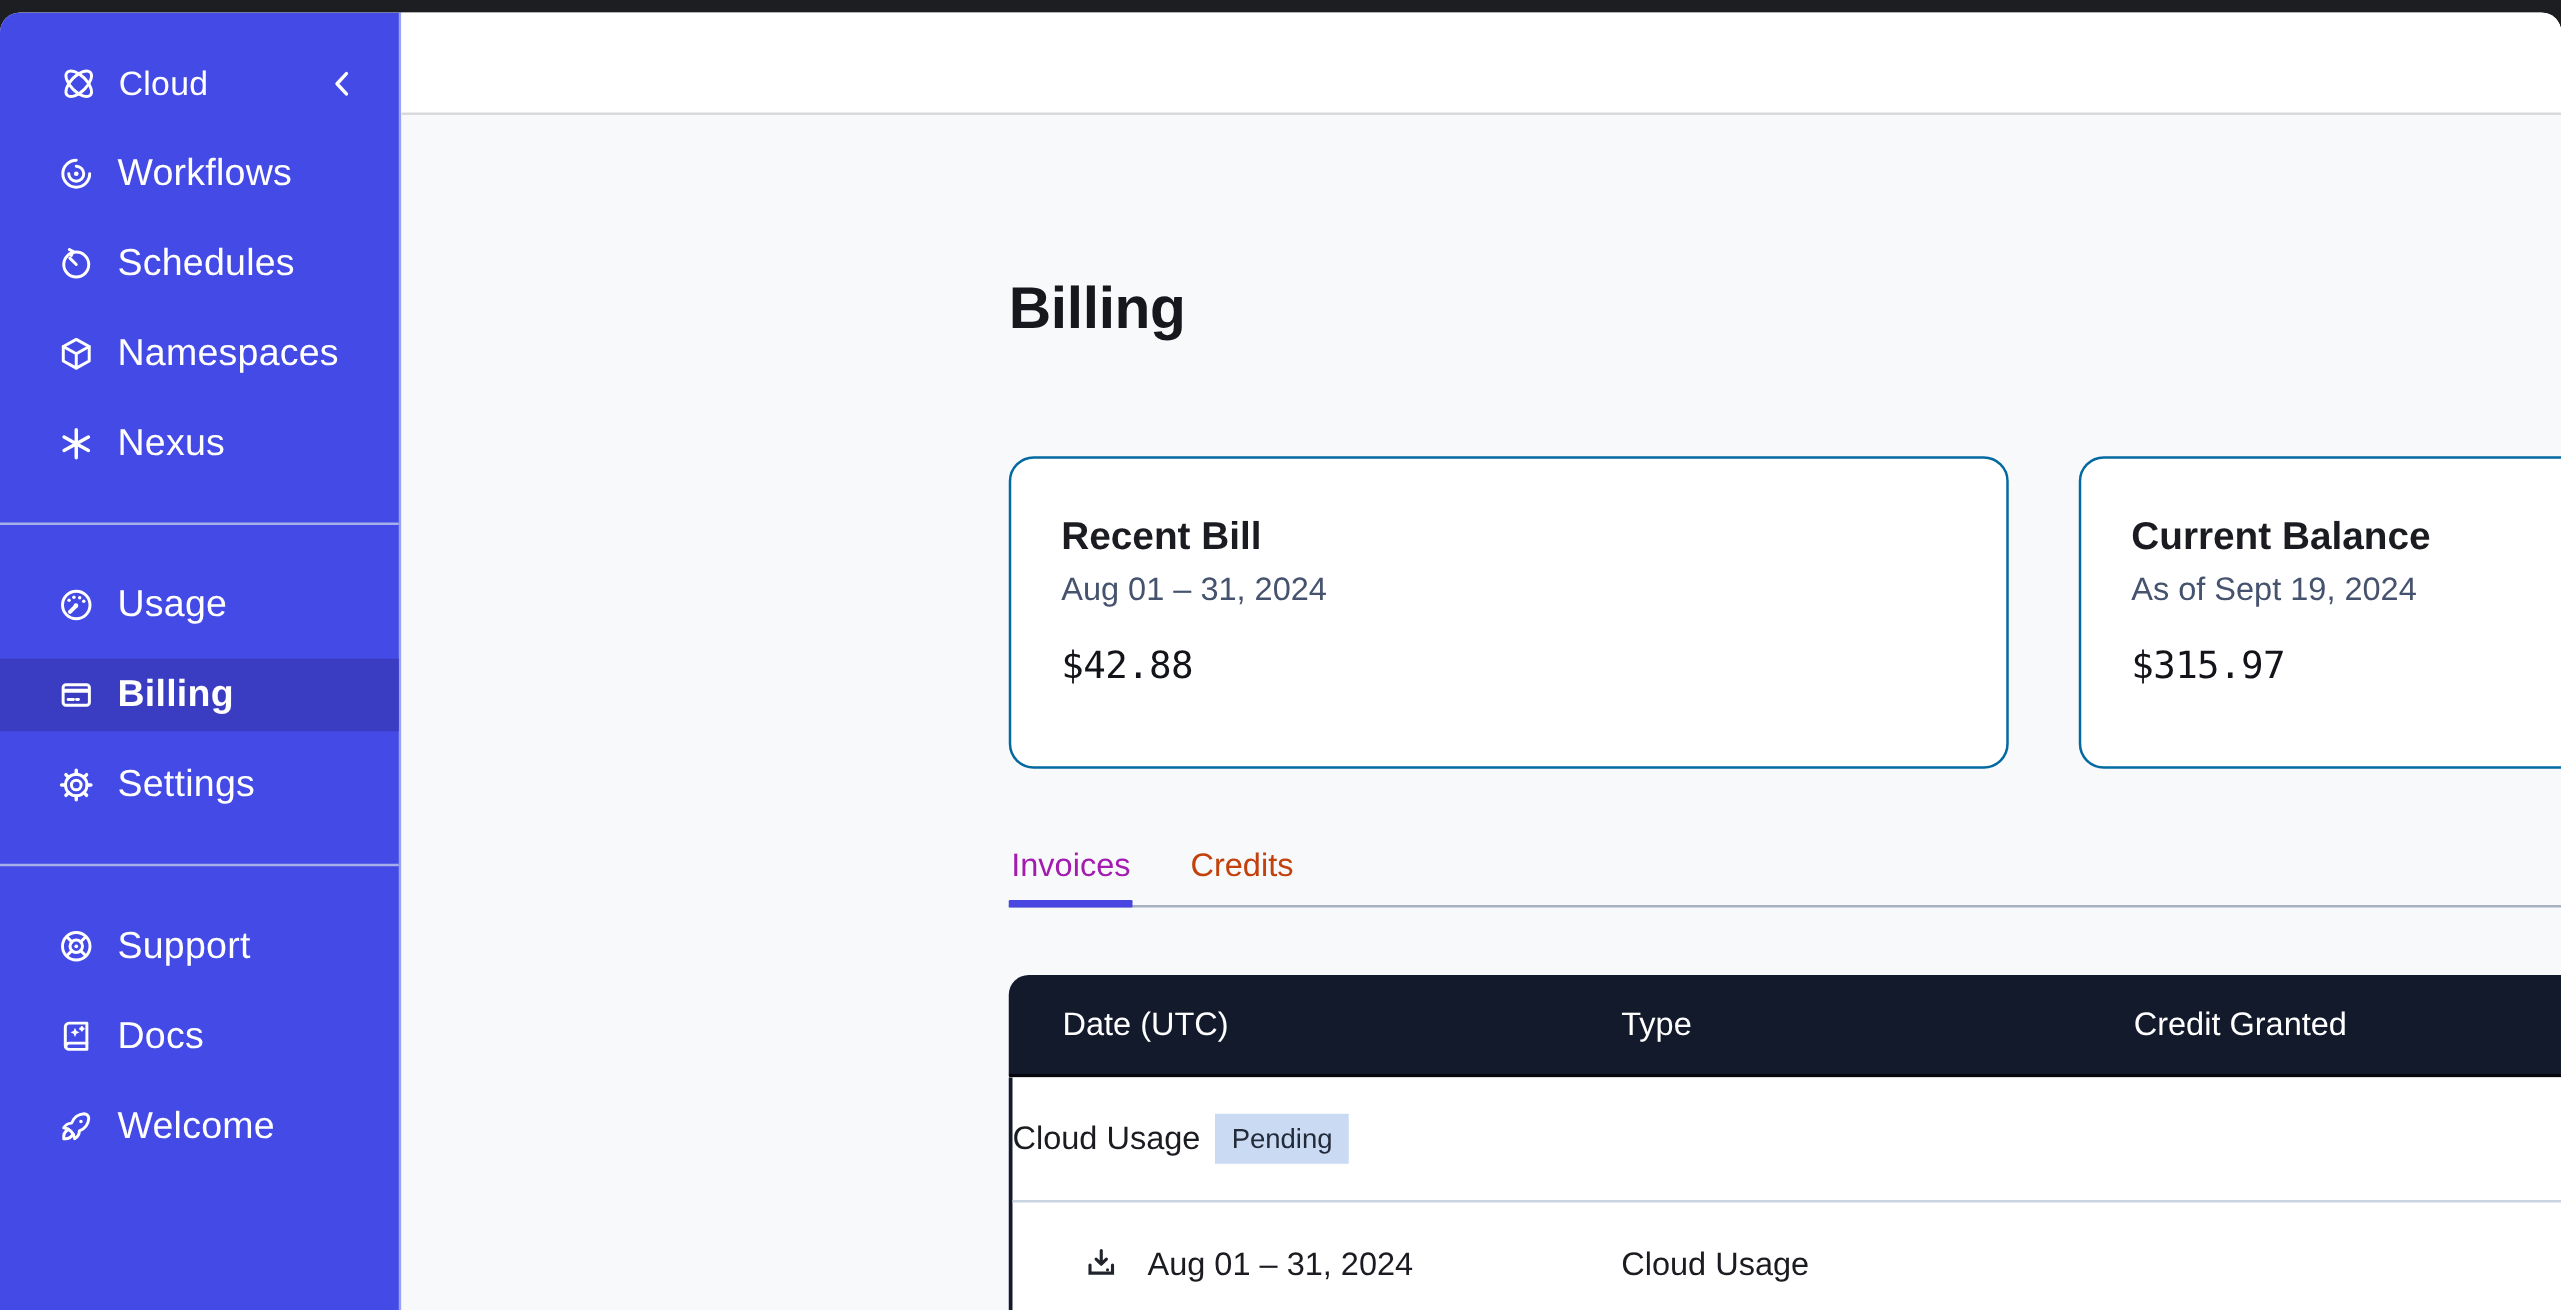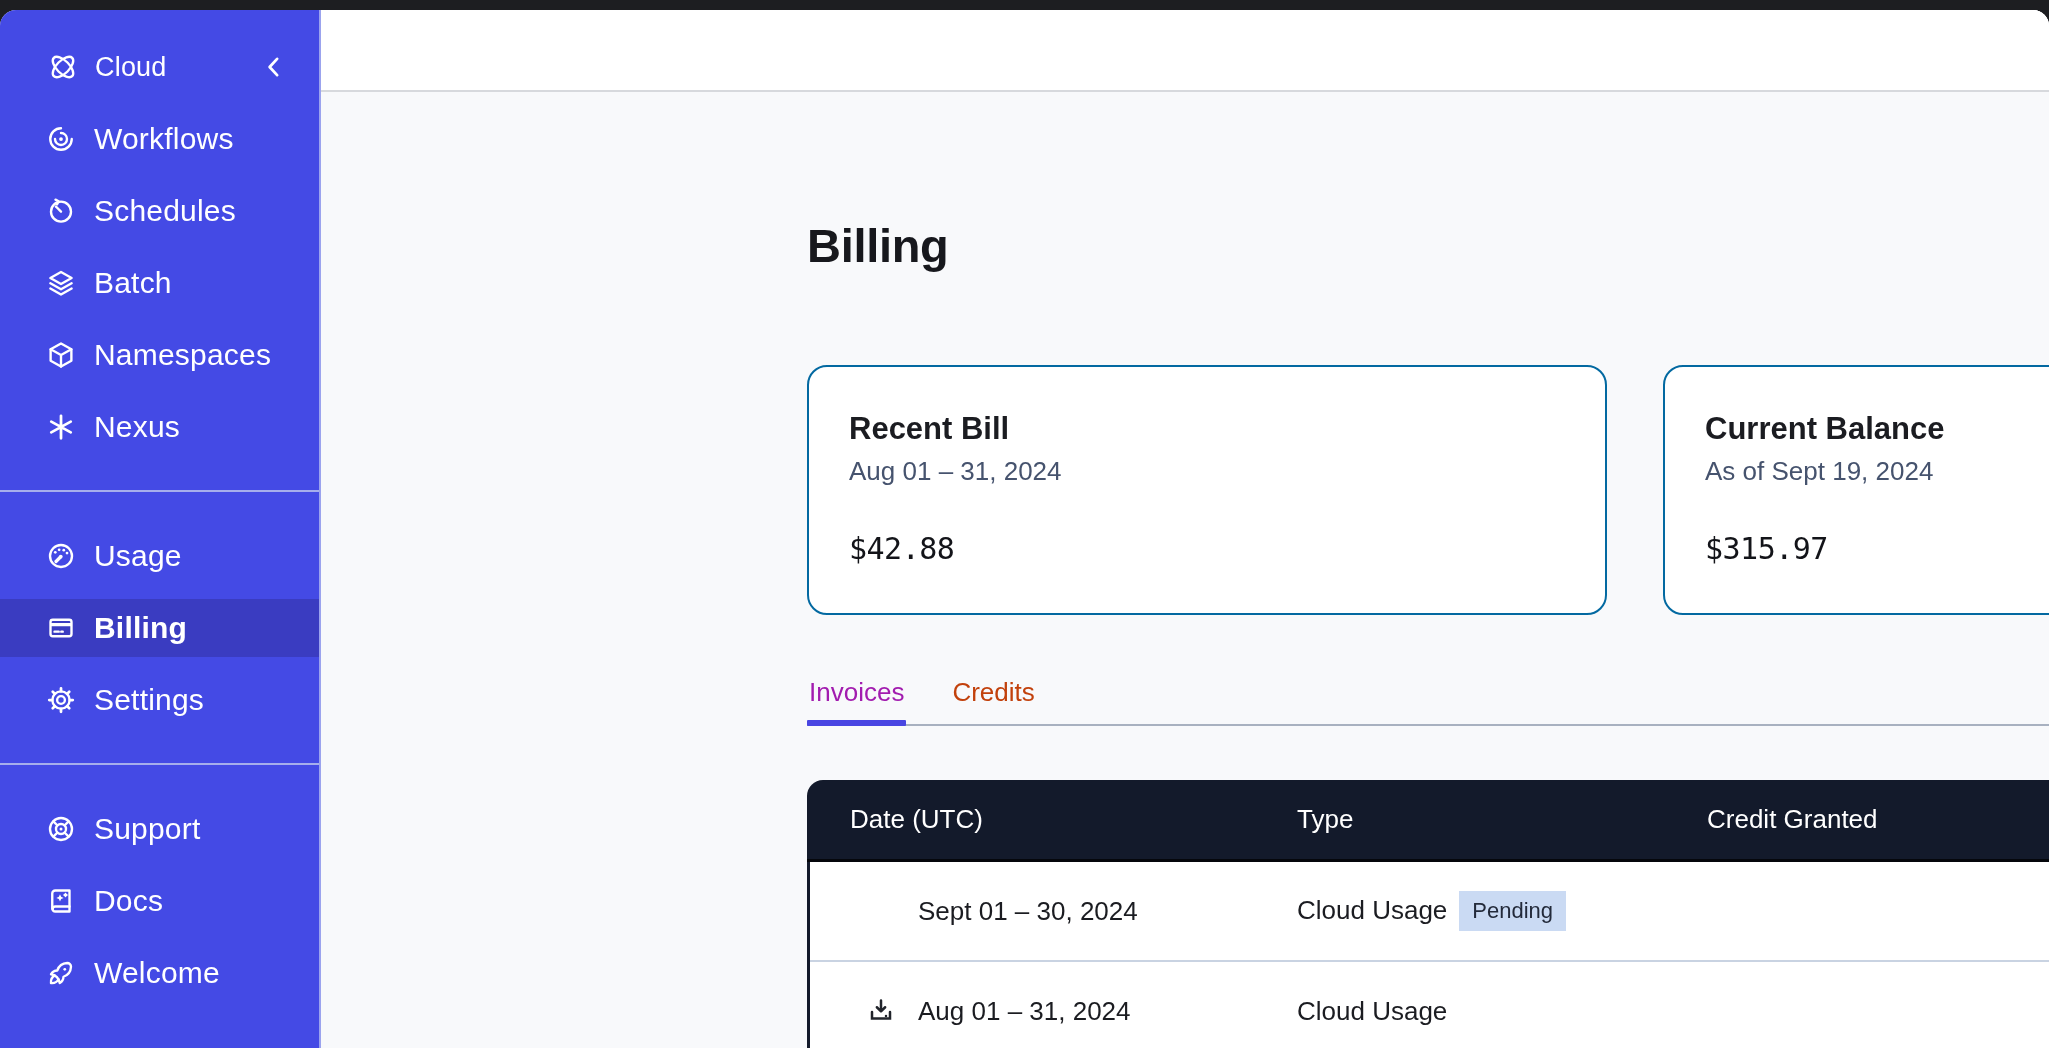--- a/index.html
+++ b/index.html
@@ -44,21 +44,21 @@
   .page-title {
     margin-top:126px; font-size:47px; font-weight:600; color:#17181d; letter-spacing:-.3px;
   }
   .cards { display:flex; gap:56px; margin-top:92px; }
   .card {
     width:800px; height:250px; background:#fff;
     border:2px solid #0369a1; border-radius:20px; padding:44px 40px;
   }
   .card-title { font-size:31px; font-weight:600; color:#1b1c21; }
   .card-subtitle { font-size:26px; color:#46536e; margin-top:9px; }
-  .card-amount { font-size:30px; color:#131419; margin-top:44px;
+  .card-amount { font-size:30px; color:#131419; margin-top:28px;
                  font-family:"DejaVu Sans Mono", monospace; letter-spacing:-.5px; }
   
   .tabs { display:flex; gap:44px; margin-top:62px; width:1400px; border-bottom:2px solid #a8b1c0; }
   .tab { font-size:26px; color:#c2410c; padding:0 2px 16px; cursor:pointer; position:relative; }
   .tab.active { color:#a21caf; }
   .tab.active::after {
     content:""; position:absolute; left:0; right:0; bottom:-2px; height:6px;
     background:#4946e2; border-radius:1px;
   }
   
@@ -112,28 +112,20 @@
 
     <div class="nav-item">
       <svg class="nav-icon stroke-ic" viewBox="0 0 24 24">
         <circle cx="12" cy="12.5" r="8"></circle>
         <path d="M12 12.5 L7.9 8.4"></path>
         <path d="M7.6 2.9 L10.1 4.2 8.8 6.7"></path>
       </svg>
       <span>Schedules</span>
     </div>
 
-    <div class="nav-item">
-      <svg class="nav-icon stroke-ic" viewBox="0 0 24 24">
-        <path d="M12 3.2 L20.5 8 12 12.8 3.5 8 Z"></path>
-        <path d="M20.5 12.2 L12 17 3.5 12.2"></path>
-        <path d="M20.5 16.4 L12 21.2 3.5 16.4"></path>
-      </svg>
-      <span>Batch</span>
-    </div>
 
     <div class="nav-item">
       <svg class="nav-icon stroke-ic" viewBox="0 0 24 24">
         <path d="M12 2.8 L20.3 7.4 V16.6 L12 21.2 3.7 16.6 V7.4 Z"></path>
         <path d="M12 12 L20.3 7.4 M12 12 L3.7 7.4 M12 12 V21.2"></path>
       </svg>
       <span>Namespaces</span>
     </div>
 
     <div class="nav-item">
@@ -235,24 +227,20 @@
 
       <div class="table">
         <div class="t-head">
           <div class="th1">Date (UTC)</div>
           <div>Type</div>
           <div>Credit Granted</div>
         </div>
         <div class="t-body">
 
           <div class="t-row">
-            <div class="cell-date">
-              <span class="icon-slot"></span>
-              <span>Sept 01 – 30, 2024</span>
-            </div>
             <div class="cell-type">
               <span>Cloud Usage</span>
               <span class="badge">Pending</span>
             </div>
             <div></div>
           </div>
 
           <div class="t-row">
             <div class="cell-date">
               <span class="icon-slot">

